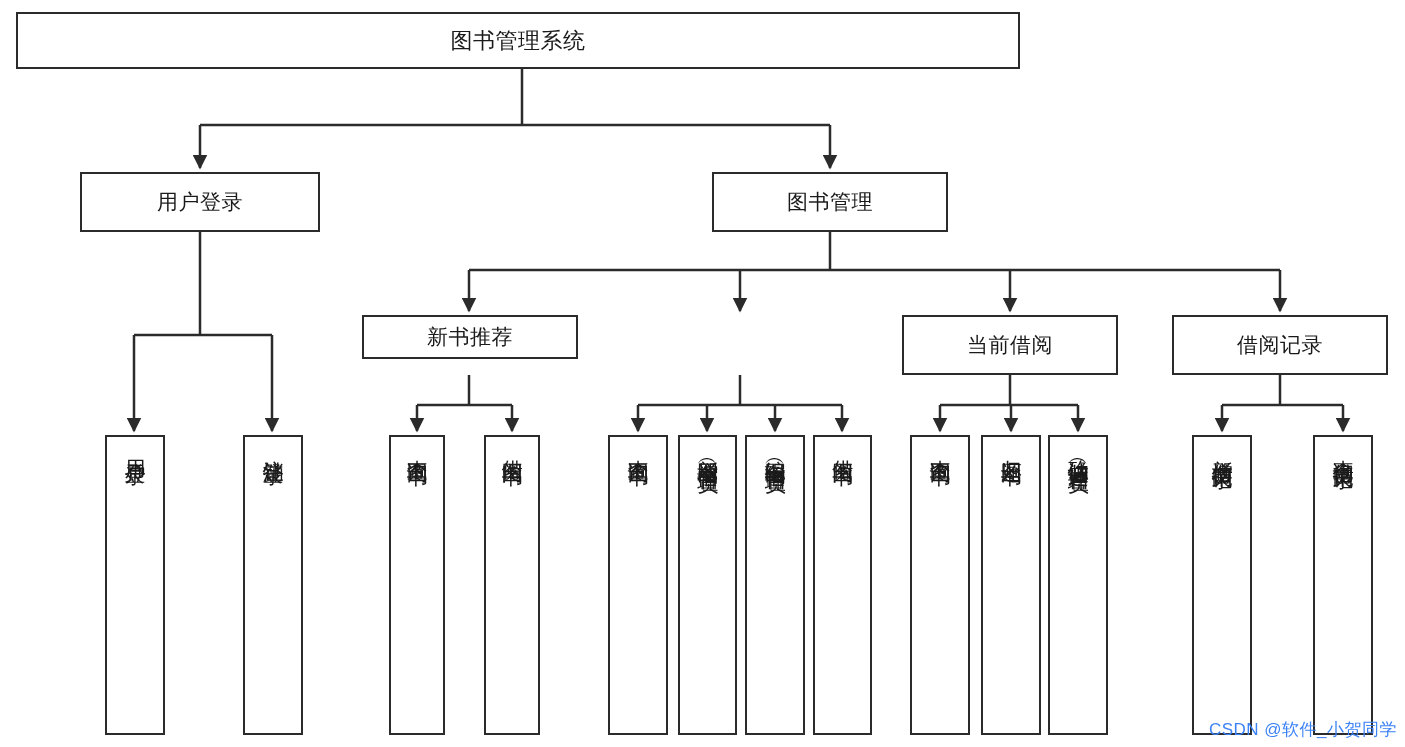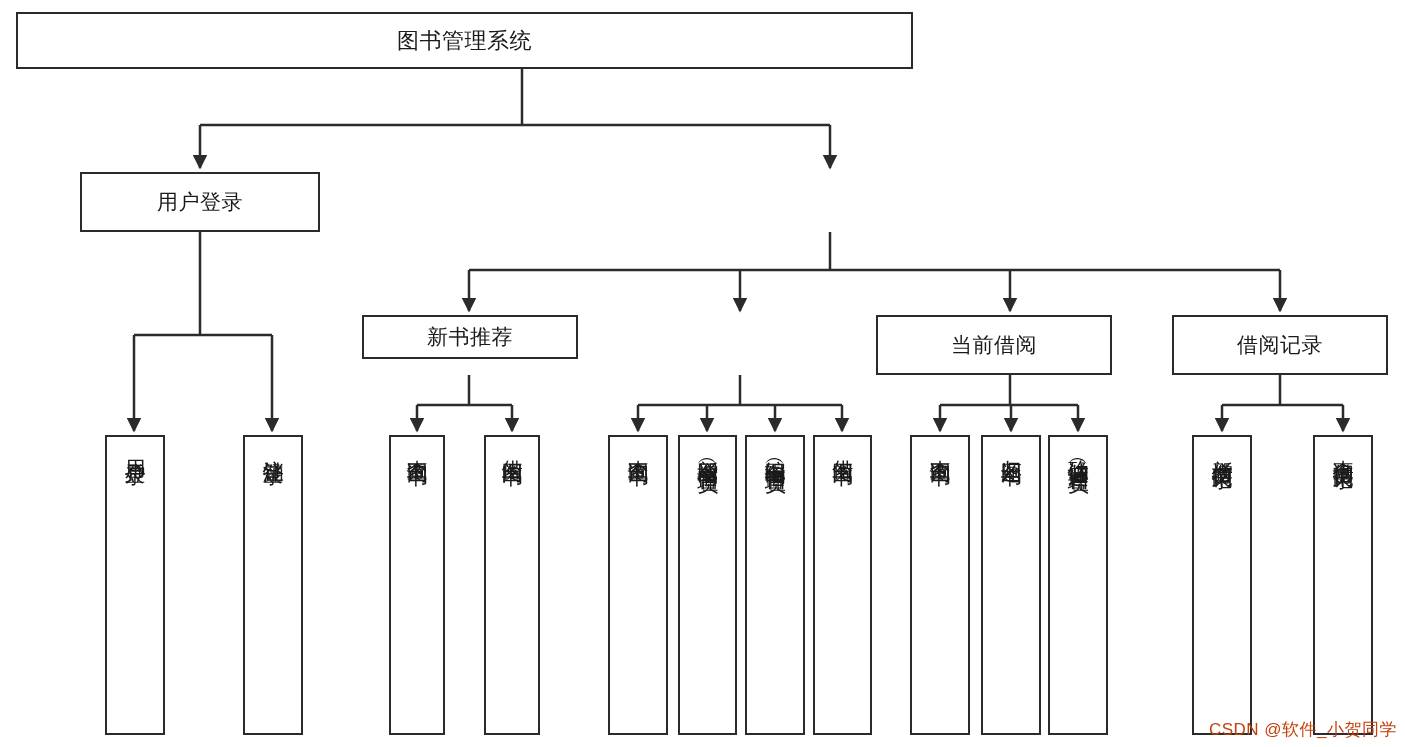--- a/index.html
+++ b/index.html
@@ -57,21 +57,21 @@
     line-height: 1.45;
     letter-spacing: 2px;
     white-space: nowrap;
     display: block;
   }
   .watermark {
     position: absolute;
     right: 8px;
     bottom: 6px;
     font-size: 17px;
-    color: #c2410c;
+    color: #3b82f6;
     white-space: nowrap;
     letter-spacing: 0.5px;
   }
 </style>
 </head>
 <body>
 
 <div id="canvas">
 
   <svg id="edges" viewBox="0 0 1405 747" xmlns="http://www.w3.org/2000/svg">
@@ -117,32 +117,35 @@
       <path d="M 1011 405 L 1011 431" marker-end="url(#arrow)"></path>
       <path d="M 1078 405 L 1078 431" marker-end="url(#arrow)"></path>
 
       <path d="M 1280 375 L 1280 405"></path>
       <path d="M 1222 405 L 1343 405"></path>
       <path d="M 1222 405 L 1222 431" marker-end="url(#arrow)"></path>
       <path d="M 1343 405 L 1343 431" marker-end="url(#arrow)"></path>
     </g>
   </svg>
 
-  <div class="node node-root" style="left: 16px; top: 12px; width: 897px; height: 57px;">
+  <div class="node node-root" style="left: 16px; top: 12px; width: 1004px; height: 57px;">
     <span class="label">图书管理系统</span>
   </div>
 
   <div class="node node-l2" style="left: 80px; top: 172px; width: 240px; height: 60px;">
     <span class="label">用户登录</span>
   </div>
+  <div class="node node-l2" style="left: 712px; top: 172px; width: 236px; height: 60px;">
+    <span class="label">图书管理</span>
+  </div>
 
   <div class="node node-l3" style="left: 362px; top: 315px; width: 216px; height: 44px;">
     <span class="label">新书推荐</span>
   </div>
-  <div class="node node-l3" style="left: 876px; top: 315px; width: 236px; height: 60px;">
+  <div class="node node-l3" style="left: 902px; top: 315px; width: 216px; height: 60px;">
     <span class="label">当前借阅</span>
   </div>
   <div class="node node-l3" style="left: 1172px; top: 315px; width: 216px; height: 60px;">
     <span class="label">借阅记录</span>
   </div>
 
   <div class="node node-leaf" style="left: 105px; top: 435px; width: 60px; height: 300px;">
     <span class="label">用户登录</span>
   </div>
   <div class="node node-leaf" style="left: 243px; top: 435px; width: 60px; height: 300px;">

